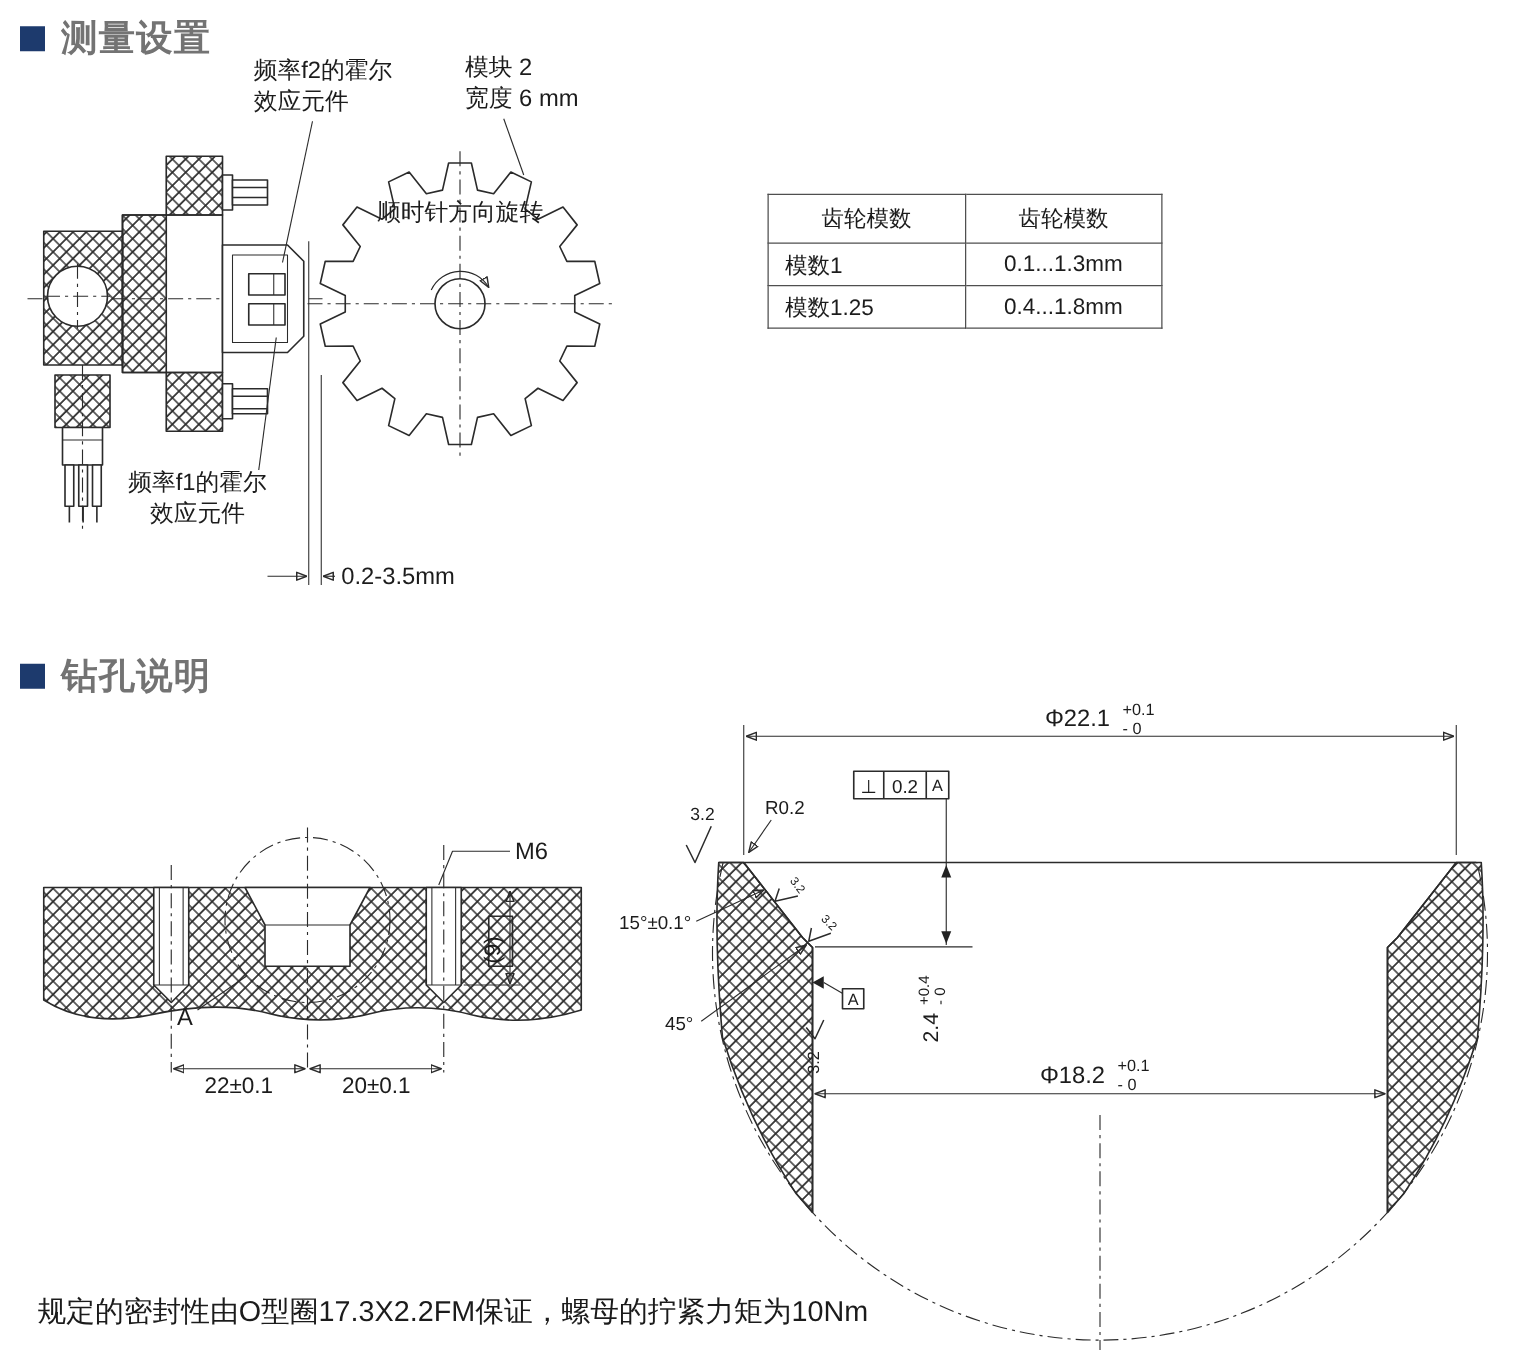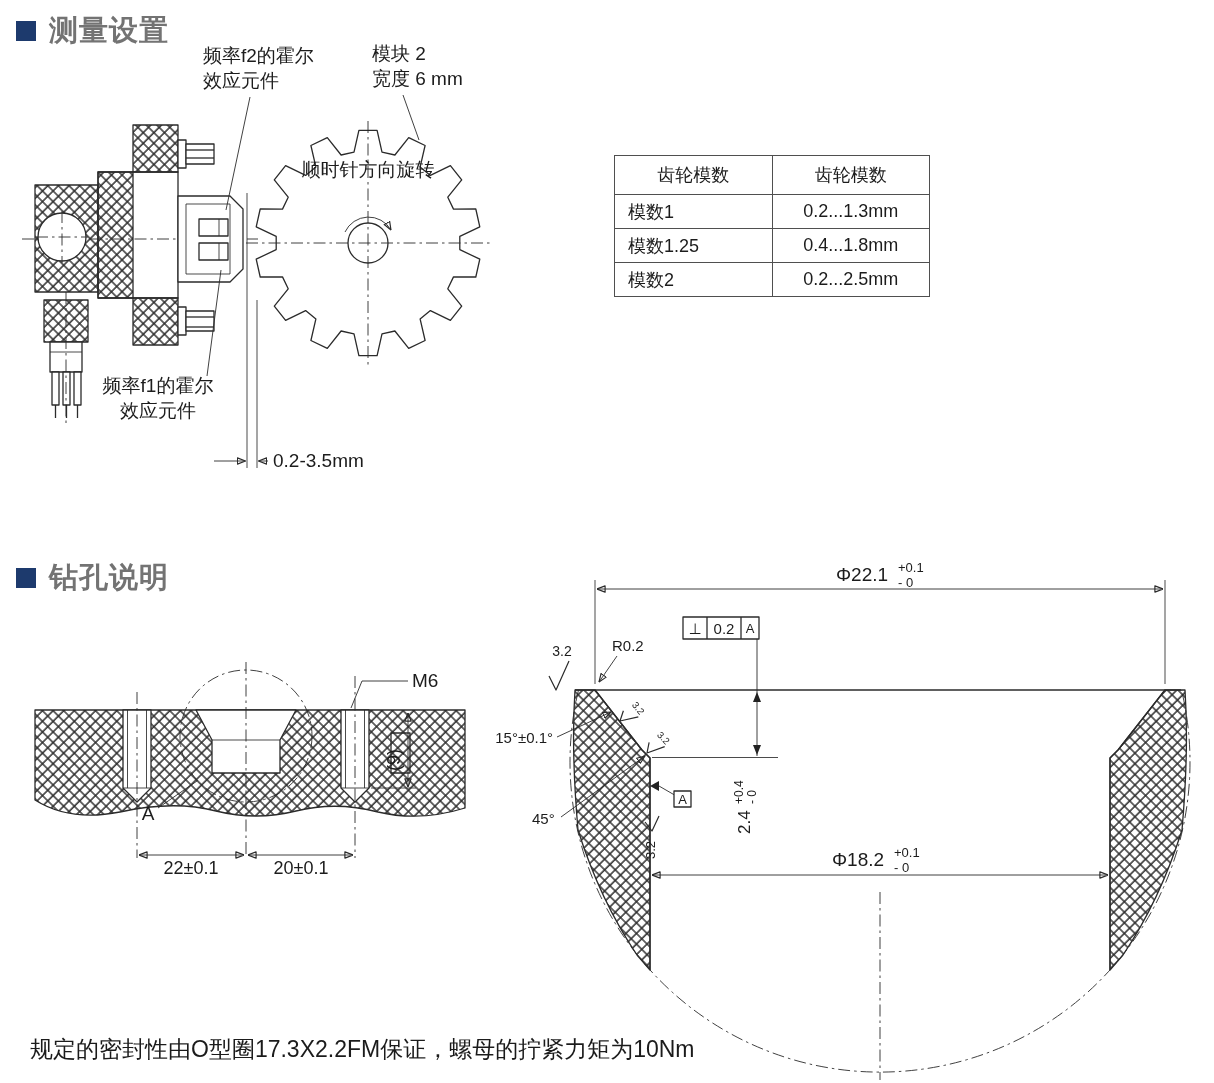--- a/index.html
+++ b/index.html
@@ -205,43 +205,39 @@
     <text class="t19 mid" x="858" y="866">Φ18.2</text>
     <text class="t13" x="894" y="857">+0.1</text>
     <text class="t13" x="894" y="872">- 0</text>
   </g>
 </svg>
 
 <div class="sec" style="left:16px;top:11px;">
   <span class="bullet" style="background: rgb(29, 58, 109);"></span>
   <span class="sec-t">测量设置</span>
 </div>
-<div class="sec" style="left:16px;top:521px;margin-top:37px;">
+<div class="sec" style="left:16px;top:521px;">
   <span class="bullet" style="background: rgb(29, 58, 109);"></span>
   <span class="sec-t">钻孔说明</span>
 </div>
 
 <table class="gear-table">
   <thead>
     <tr>
       <th>齿轮模数</th>
       <th>齿轮模数</th>
     </tr>
   </thead>
   <tbody>
     <tr>
       <td class="c1">模数1</td>
-      <td class="c2">0.2...1.3mm</td>
+      <td class="c2">0.1...1.3mm</td>
     </tr>
     <tr>
       <td class="c1">模数1.25</td>
       <td class="c2">0.4...1.8mm</td>
     </tr>
-    <tr>
-      <td class="c1">模数2</td>
-      <td class="c2">0.2...2.5mm</td>
-    </tr>
   </tbody>
 </table>
 
 <div class="note">规定的密封性由O型圈17.3X2.2FM保证，螺母的拧紧力矩为10Nm</div>
 
 </div>
 
 </body></html>

